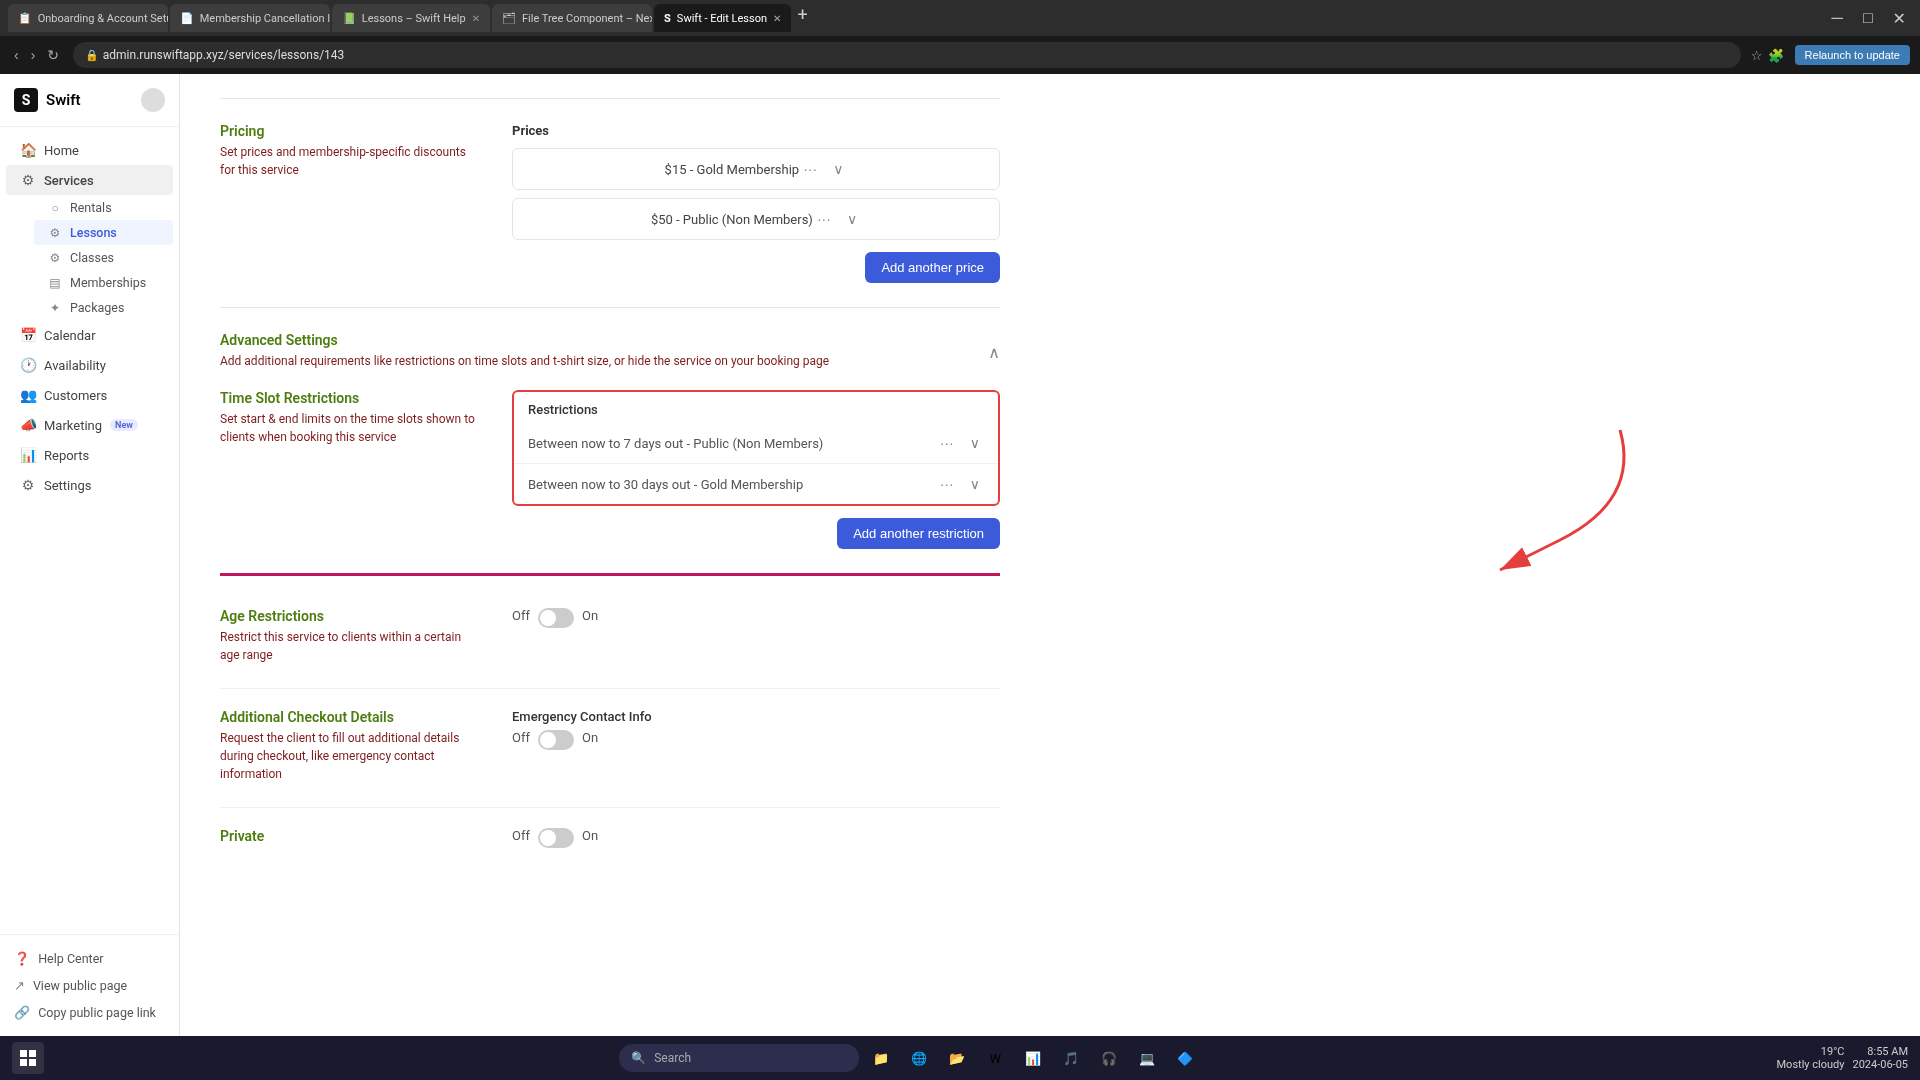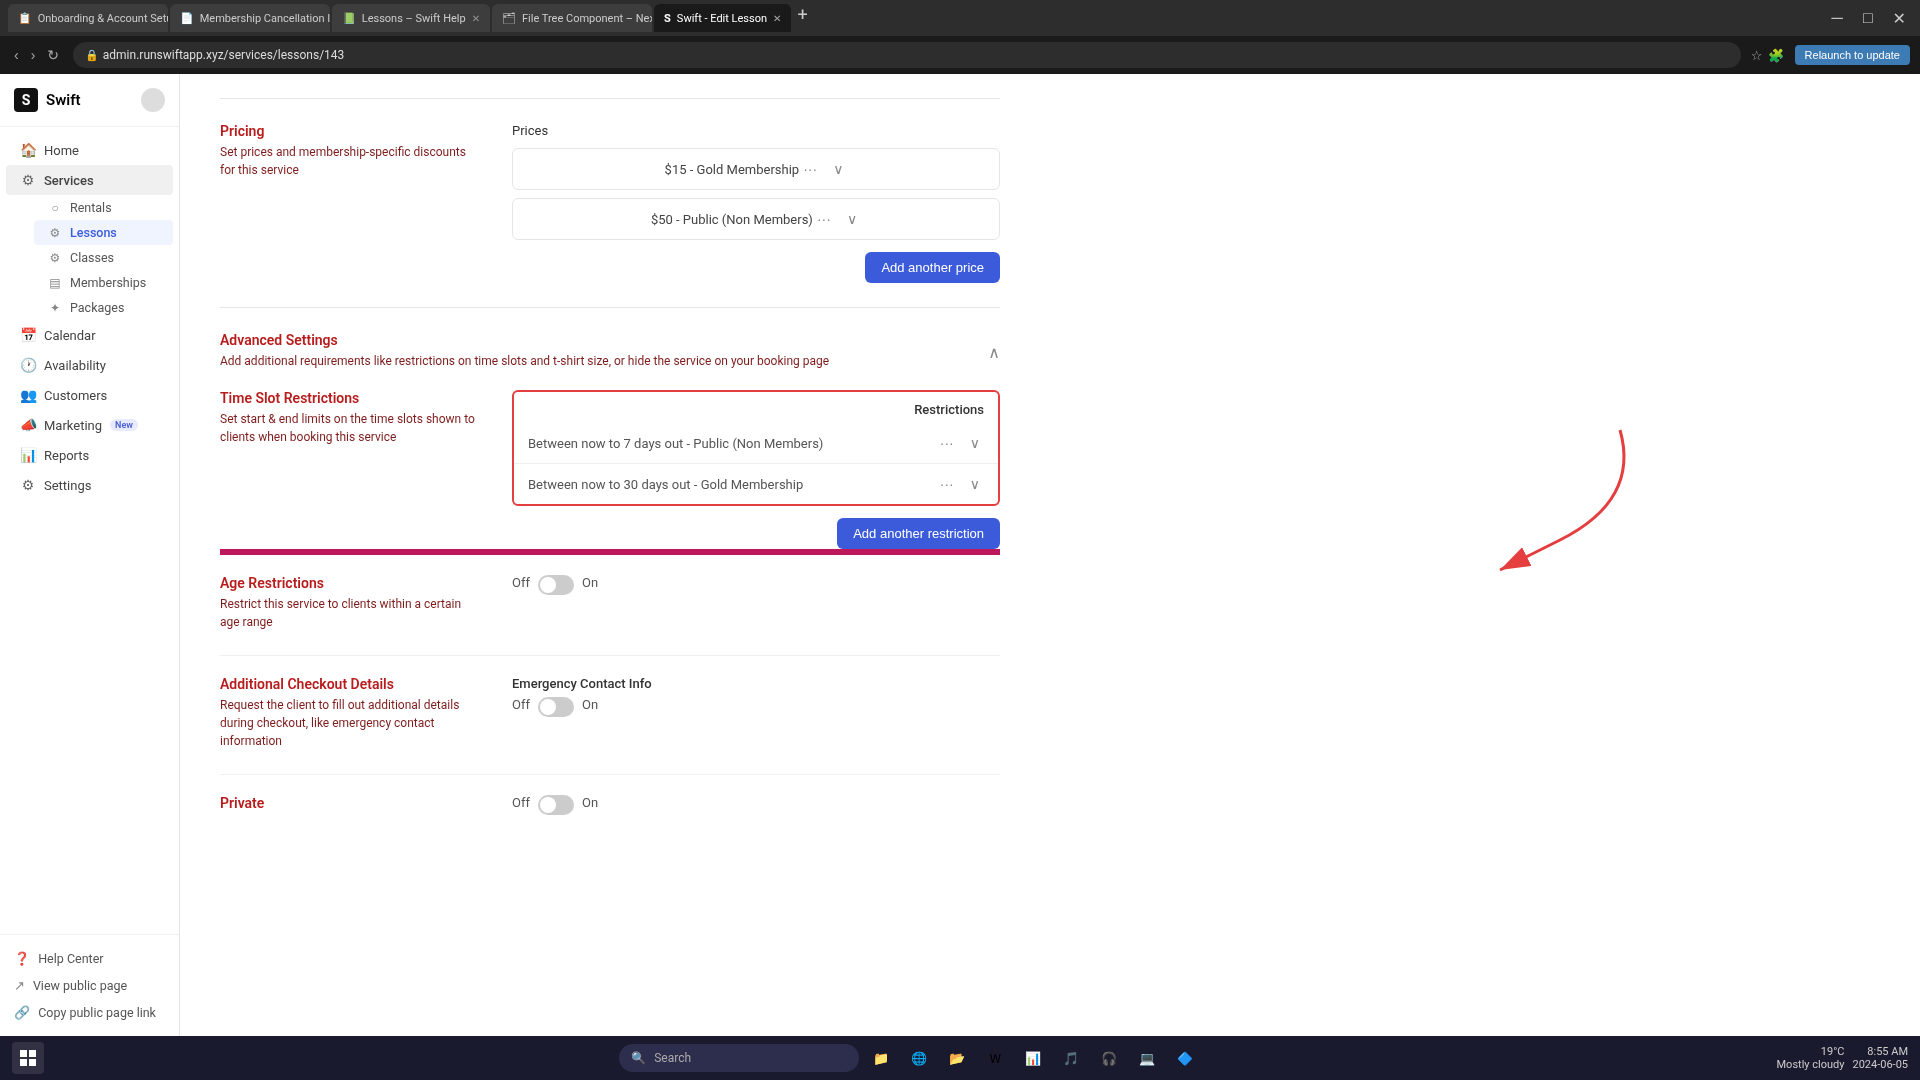--- a/index.html
+++ b/index.html
@@ -48,38 +48,38 @@
 
     
     .main { flex: 1; overflow-y: auto; background: #fff; padding: 0; }
     .content-area { max-width: 860px; padding: 24px 40px; }
 
     
     .section { border-top: 1px solid #e5e5e5; padding: 24px 0; }
     .section-layout { display: flex; gap: 32px; }
     .section-left { width: 260px; flex-shrink: 0; }
     .section-right { flex: 1; }
-    .section-title { font-size: 14px; font-weight: 600; color: #b91c1c; margin-bottom: 4px; }
+    .section-title { font-size: 14px; font-weight: 600; color: #4d7c0f; margin-bottom: 4px; }
     .section-desc { font-size: 12px; color: #7f1d1d; line-height: 1.5; }
 
     
-    .prices-label { font-size: 13px; font-weight: 400; color: #333; margin-bottom: 10px; }
+    .prices-label { font-size: 13px; font-weight: 700; color: #333; margin-bottom: 10px; }
     .price-item { display: flex; align-items: center; justify-content: center; padding: 10px 14px; border: 1px solid #e5e5e5; border-radius: 6px; margin-bottom: 8px; background: #fff; }
     .price-text { font-size: 13px; color: #444; }
     .price-actions { display: flex; align-items: center; gap: 8px; }
     .icon-btn { background: none; border: none; color: #888; cursor: pointer; font-size: 14px; padding: 2px 4px; }
     .add-btn { background: #3b5bdb; color: white; border: none; border-radius: 6px; padding: 8px 16px; font-size: 13px; cursor: pointer; display: block; margin-left: auto; margin-top: 12px; }
 
     
     .advanced-header { display: flex; align-items: center; justify-content: space-between; cursor: pointer; }
     .collapse-icon { font-size: 16px; color: #888; margin-top: 2px; }
 
     
     .restrictions-box { border: 2px solid #e53e3e; border-radius: 6px; overflow: hidden; background: #fff; }
-    .restrictions-label { font-size: 13px; font-weight: 500; color: #333; padding: 10px 14px 6px; text-align: right; }
+    .restrictions-label { font-size: 13px; font-weight: 500; color: #333; padding: 10px 14px 6px; }
     .restriction-item { display: flex; align-items: center; justify-content: space-between; padding: 10px 14px; border-top: 1px solid #f0f0f0; }
     .restriction-item:first-of-type { border-top: none; }
     .restriction-text { font-size: 13px; color: #555; }
 
     
     .toggle-row { display: flex; gap: 8px; font-size: 13px; color: #555; }
     .toggle-switch { width: 36px; height: 20px; background: #ccc; border-radius: 10px; position: relative; cursor: pointer; }
     .toggle-switch .knob { width: 16px; height: 16px; background: white; border-radius: 50%; position: absolute; top: 2px; left: 2px; transition: left 0.2s; }
     .subsection-title { font-size: 13px; font-weight: 500; color: #333; margin-bottom: 6px; }
 
@@ -304,21 +304,21 @@
                       <button class="icon-btn">∨</button>
                     </div>
                   </div>
                 </div>
               </div>
               <button class="add-btn">Add another restriction</button>
             </div>
           </div>
         </div>
 
-        <div style="border-top: 6px solid #be185d; padding-top: 20px;">
+        <div style="margin-top: 24px; border-top: 3px solid #be185d; padding-top: 32px;">
           <div class="section-layout">
             <div class="section-left">
               <div class="section-title">Age Restrictions</div>
               <div class="section-desc">Restrict this service to clients within a certain age range</div>
             </div>
             <div class="section-right">
               <div class="toggle-row">
                 <span>Off</span>
                 <div class="toggle-switch">
                   <div class="knob"></div>

